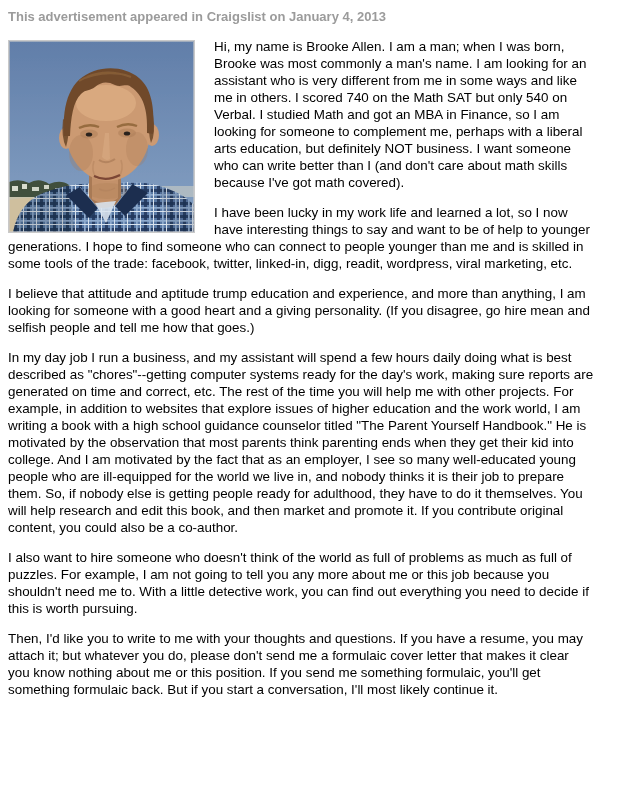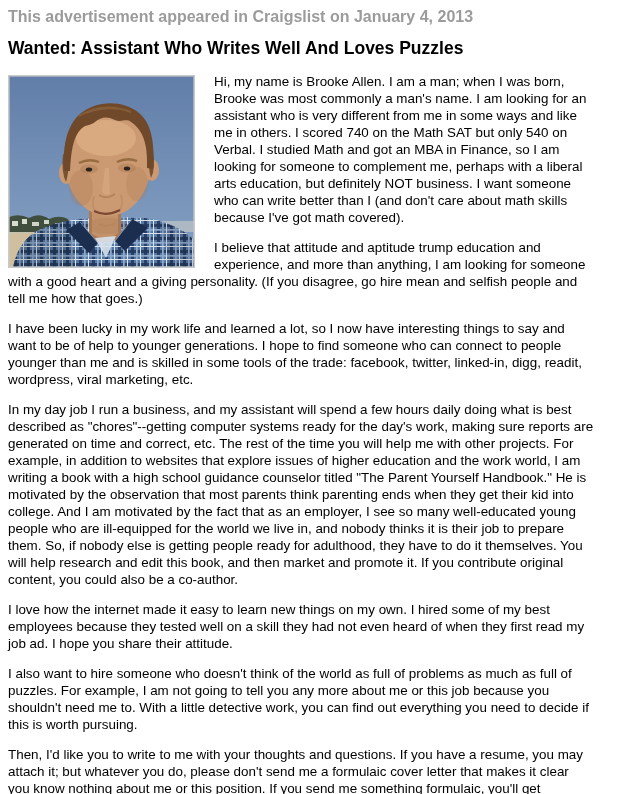--- a/index.html
+++ b/index.html
@@ -7,21 +7,21 @@
     width: 619px;
     min-height: 794px;
     font-family: "Liberation Sans", "DejaVu Sans", sans-serif;
     color: var(--body-text, #000);
     box-sizing: border-box;
     padding: 6px 8px 10px 8px;
   }
   .note {
     color: var(--note-text, #9b9b9b);
     font-weight: bold;
-    font-size: 16px;
+    font-size: 13px;
     line-height: 17px;
     margin: 2px 0 13px 0;
   }
   h1.title {
     font-size: 17.5px;
     line-height: 20px;
     font-weight: bold;
     color: #000;
     margin: 0 0 15px 0;
   }
@@ -60,21 +60,20 @@
   .f-collar      { fill: var(--collar-dark, #1c2f50); }
   .s-skinsh      { stroke: var(--skin-shadow, #a97a55); }
 </style>
 </head>
 <body>
 
 <div class="page">
 
   <div class="note">This advertisement appeared in Craigslist on January 4, 2013</div>
 
-  <h1 class="title">Wanted: Assistant Who Writes Well And Loves Puzzles</h1>
 
   <div class="article">
 
     <div class="photo-frame" title="Outdoor head-and-shoulders photo of Brooke Allen, a middle-aged man with receding auburn hair wearing a blue plaid shirt, with blue sky and a beach with trees behind him">
       <svg width="185" height="191" viewBox="0 0 185 191">
         <defs>
           <linearGradient id="skyg" x1="0" y1="0" x2="0" y2="1">
             <stop offset="0" class="st-sky-top"></stop>
             <stop offset="1" class="st-sky-bot"></stop>
           </linearGradient>
@@ -150,21 +149,20 @@
             <path d="M85,135 Q97,141 111,134" stroke="#7b4634" stroke-width="2.2" fill="none"></path>
             <path class="s-skinsh" d="M90,148 Q98,152 106,147" stroke-width="1.4" fill="none" opacity="0.35"></path>
           </g>
         </g>
 
         <rect x="0.5" y="0.5" width="184" height="190" fill="none" stroke="var(--photo-border, #c9c9c9)" stroke-width="1" opacity="0.6"></rect>
       </svg>
     </div>
 
     <p>Hi, my name is Brooke Allen. I am a man; when I was born, Brooke was most commonly a man's name.  I am looking for an assistant who is very different from me in some ways and like me in others.  I scored 740 on the Math SAT but only 540 on Verbal. I studied Math and got an MBA in Finance, so I am looking for someone to complement me, perhaps with a liberal arts education, but definitely NOT business. I want someone who can write better than I (and don't care about math skills because I've got math covered).</p>
+    <p>I have been lucky in my work life and learned a lot, so I now have interesting things to say and want to be of help to younger generations. I hope to find someone who can connect to people younger than me and is skilled in some tools of the trade: facebook, twitter, linked-in, digg, readit, wordpress, viral marketing, etc.</p>
     <p>I believe that attitude and aptitude trump education and experience, and more than anything, I am looking for someone with a good heart and a giving personality. (If you disagree, go hire mean and selfish people and tell me how that goes.)</p>
-    <p>I have been lucky in my work life and learned a lot, so I now have interesting things to say and want to be of help to younger generations. I hope to find someone who can connect to people younger than me and is skilled in some tools of the trade: facebook, twitter, linked-in, digg, readit, wordpress, viral marketing, etc.</p>
     <p>In my day job I run a business, and my assistant will spend a few hours daily doing what is best described as "chores"--getting computer systems ready for the day's work, making sure reports are generated on time and correct, etc.  The rest of the time you will help me with other projects. For example, in addition to websites that explore issues of higher education and the work world, I am writing a book with a high school guidance counselor titled "The Parent Yourself Handbook." He is motivated by the observation that most parents think parenting ends when they get their kid into college.  And I am motivated by the fact that as an employer, I see so many well-educated young people who are ill-equipped for the world we live in, and nobody thinks it is their job to prepare them. So, if nobody else is getting people ready for adulthood, they have to do it themselves. You will help research and edit this book, and then market and promote it. If you contribute original content, you could also be a co-author.</p>
-    <p>I love how the internet made it easy to learn new things on my own. I hired some of my best employees because they tested well on a skill they had not even heard of when they first read my job ad.  I hope you share their attitude.</p>
     <p>I also want to hire someone who doesn't think of the world as full of problems as much as full of puzzles. For example, I am not going to tell you any more about me or this job because you shouldn't need me to. With a little detective work, you can find out everything you need to decide if this is worth pursuing.</p>
     <p>Then, I'd like you to write to me with your thoughts and questions. If you have a resume, you may attach it; but whatever you do, please don't send me a formulaic cover letter that makes it clear you know nothing about me or this position. If you send me something formulaic, you'll get something formulaic back.  But if you start a conversation, I'll most likely continue it.</p>
 
   </div>
 </div>
 
 </body></html>

